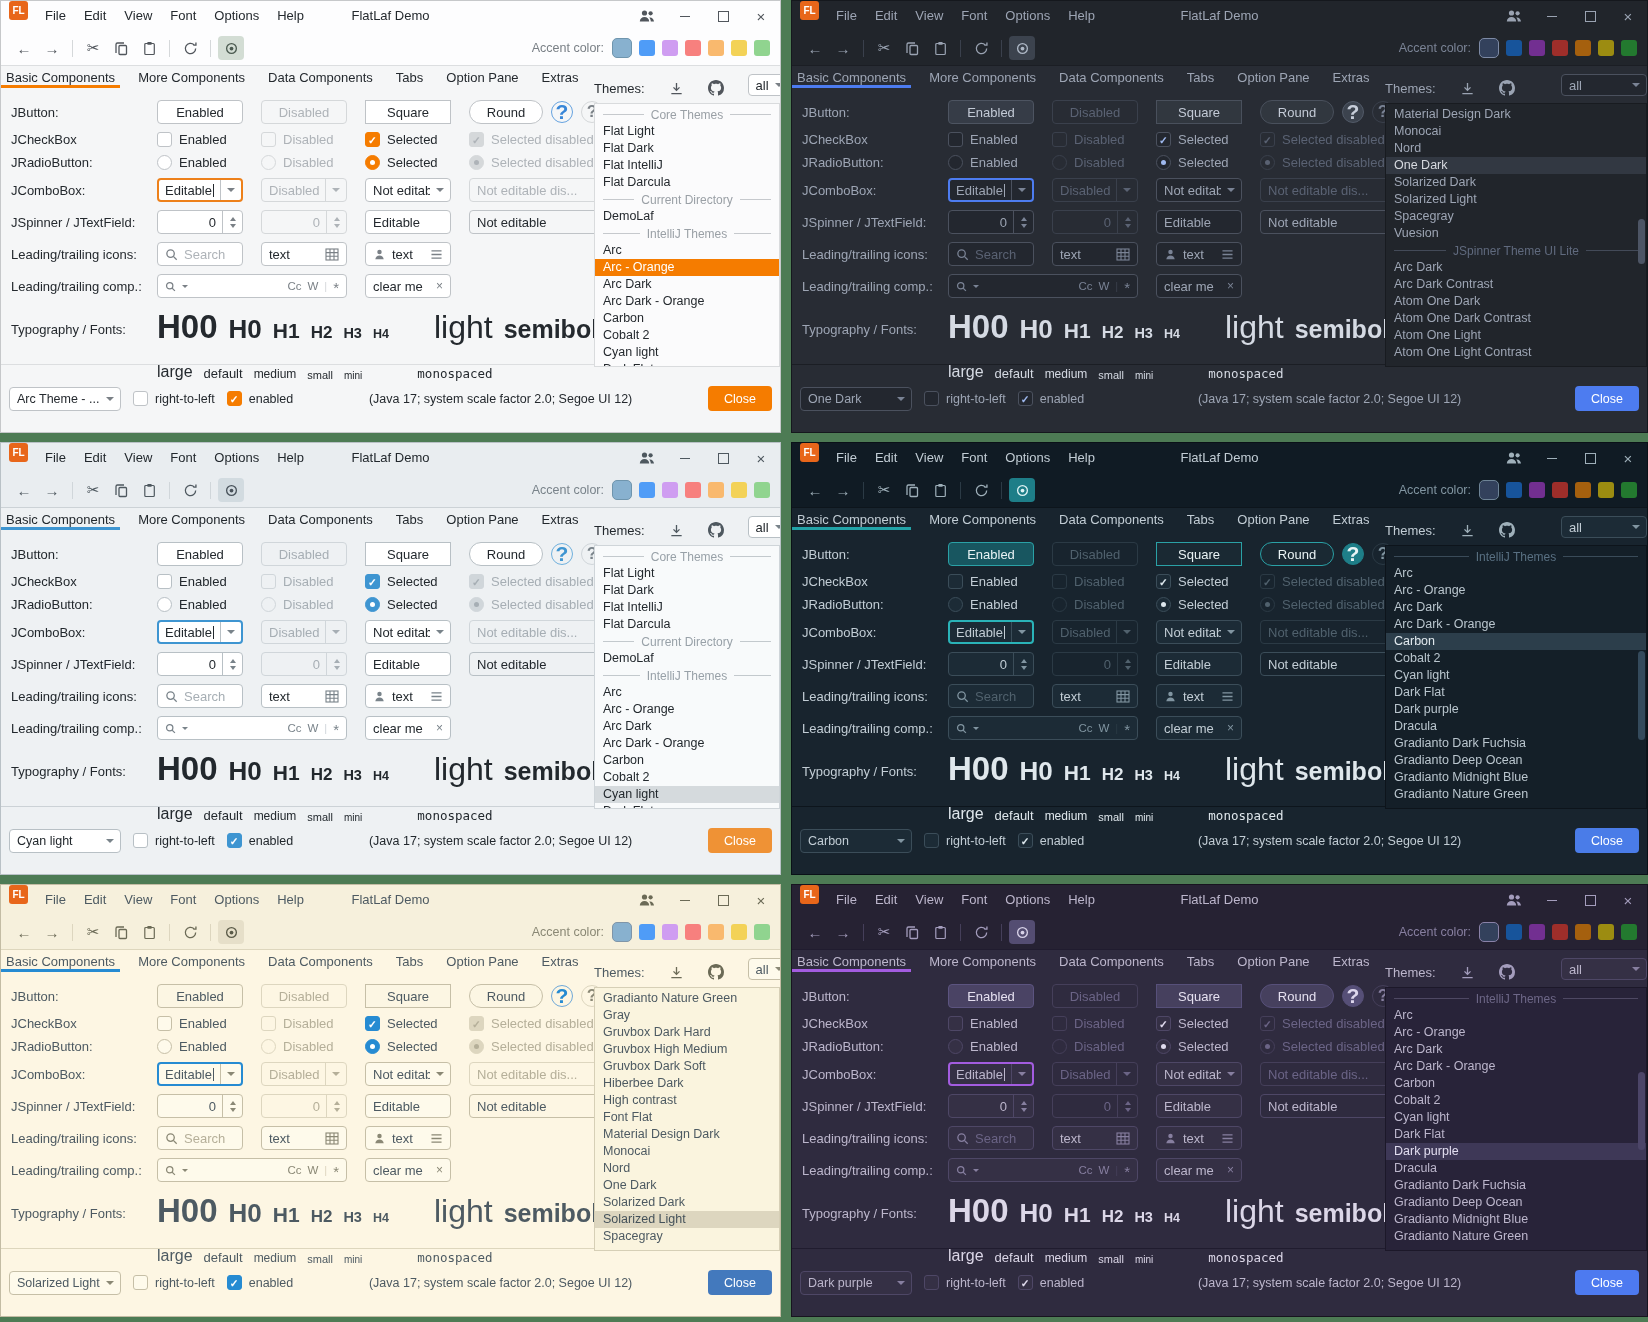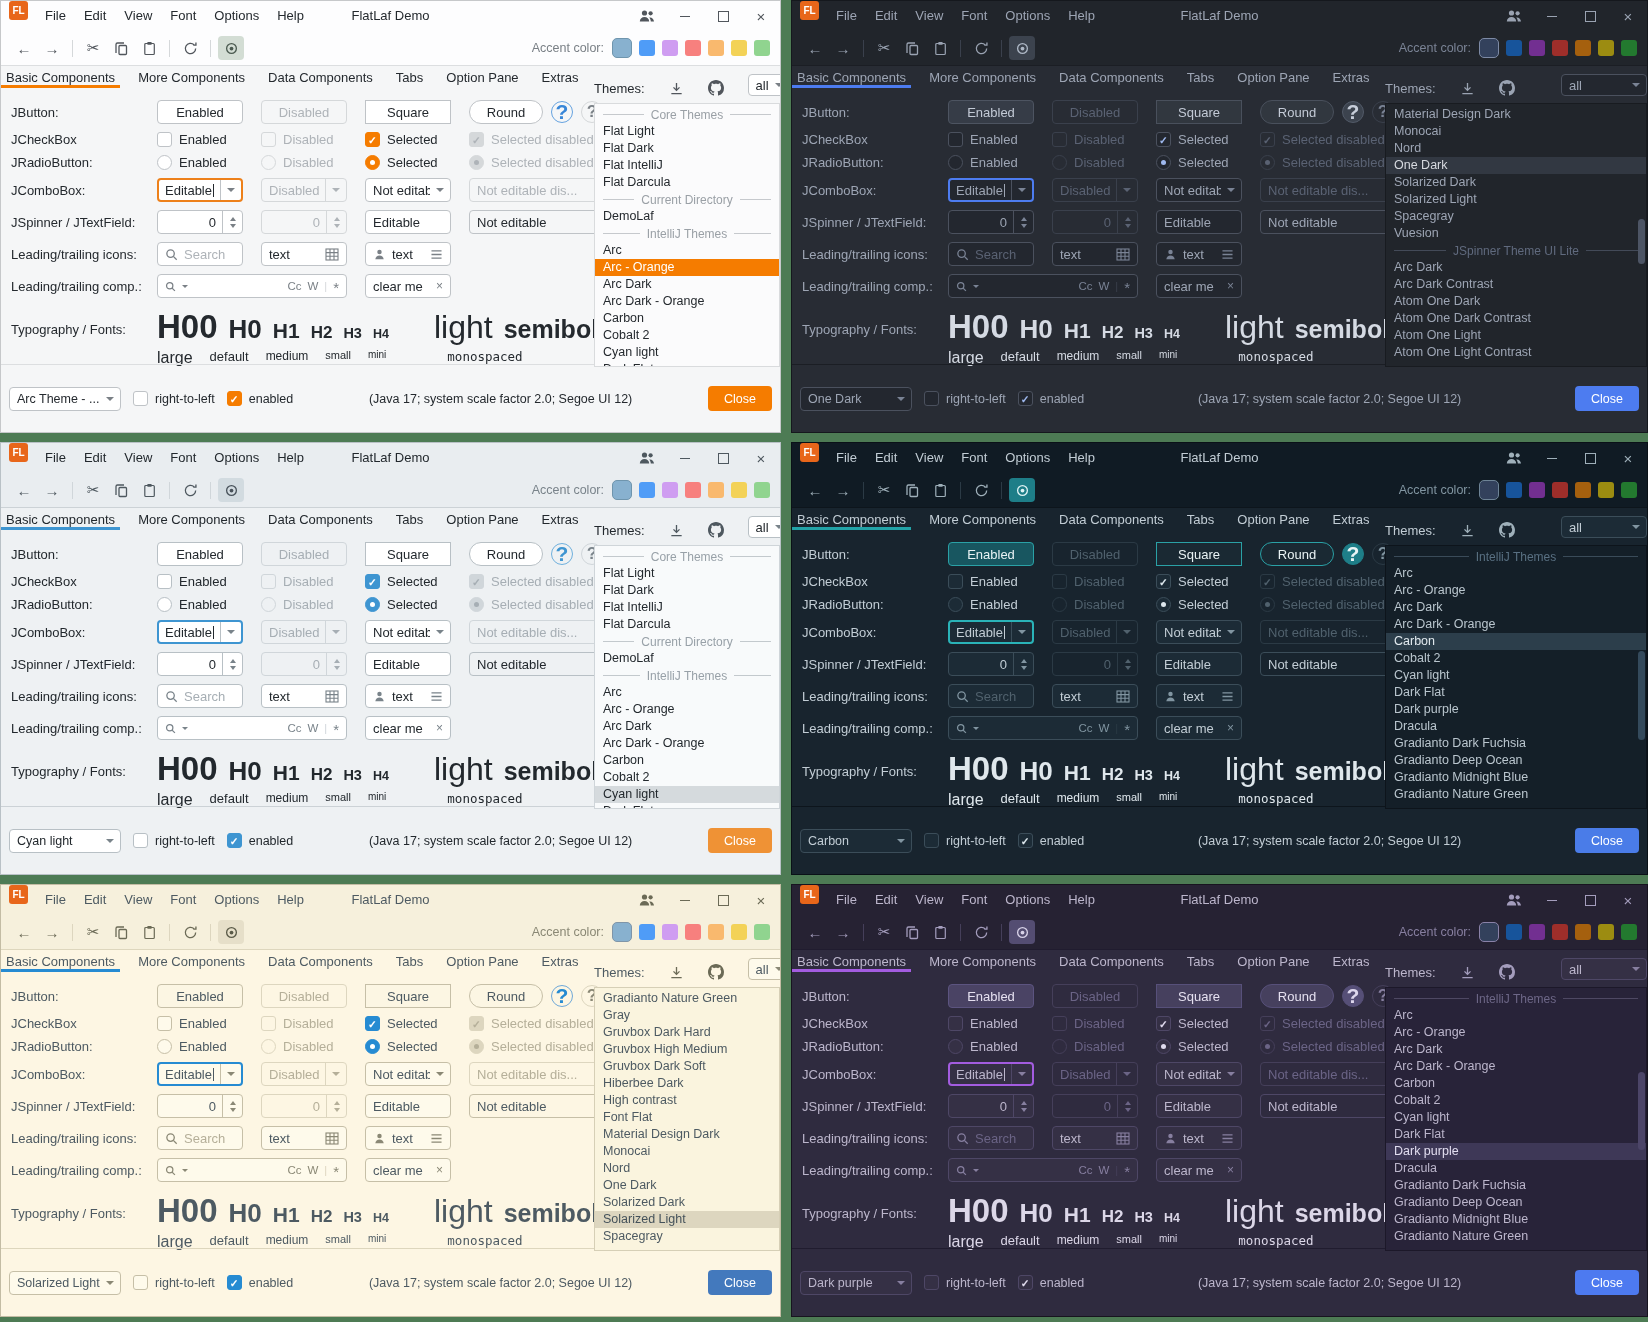--- a/index.html
+++ b/index.html
@@ -101,21 +101,21 @@
 .clearx{color:var(--muted);font-size:12px}
 .spanA{grid-column:2/4}
 .spanB{grid-column:4/5}
 
 .typ-label{grid-column:1;align-self:start;padding-top:16px}
 .typo{grid-column:2/6;display:flex;flex-direction:column;color:var(--head);margin-top:2px}
 .typo-h{display:flex;align-items:baseline;gap:11px}
 .h00{font-size:33px;font-weight:700}.h0{font-size:26px;font-weight:700}.h1{font-size:21px;font-weight:700}
 .h2{font-size:17px;font-weight:700}.h3{font-size:14.5px;font-weight:700}.h4{font-size:12.5px;font-weight:700}
 .wlight{font-size:32px;font-weight:300;margin-left:34px}.wsemi{font-size:25px;font-weight:700}
-.typo-s{display:flex;align-items:flex-start;gap:17px;margin-top:3px}
+.typo-s{display:flex;align-items:flex-end;gap:11px;margin-top:17px}
 .slarge{font-size:16px}.sdefault{font-size:13px}.smed{font-size:12px}.ssmall{font-size:11px}.smini{font-size:10px}
 .smono{margin-left:44px;font-family:"DejaVu Sans Mono",monospace;font-size:12.5px}
 
 .themes{margin-left:auto;width:186px;flex:none;display:flex;flex-direction:column;padding-top:8px}
 .colR .themes{width:262px}
 .themes-head{display:flex;align-items:flex-end;gap:24px}
 .th-label{color:var(--text)}
 .th-ic{color:var(--icon);display:flex;align-items:center}
 .all-combo{margin-left:auto;width:54px;height:22px}
 .colR .all-combo{width:86px}

